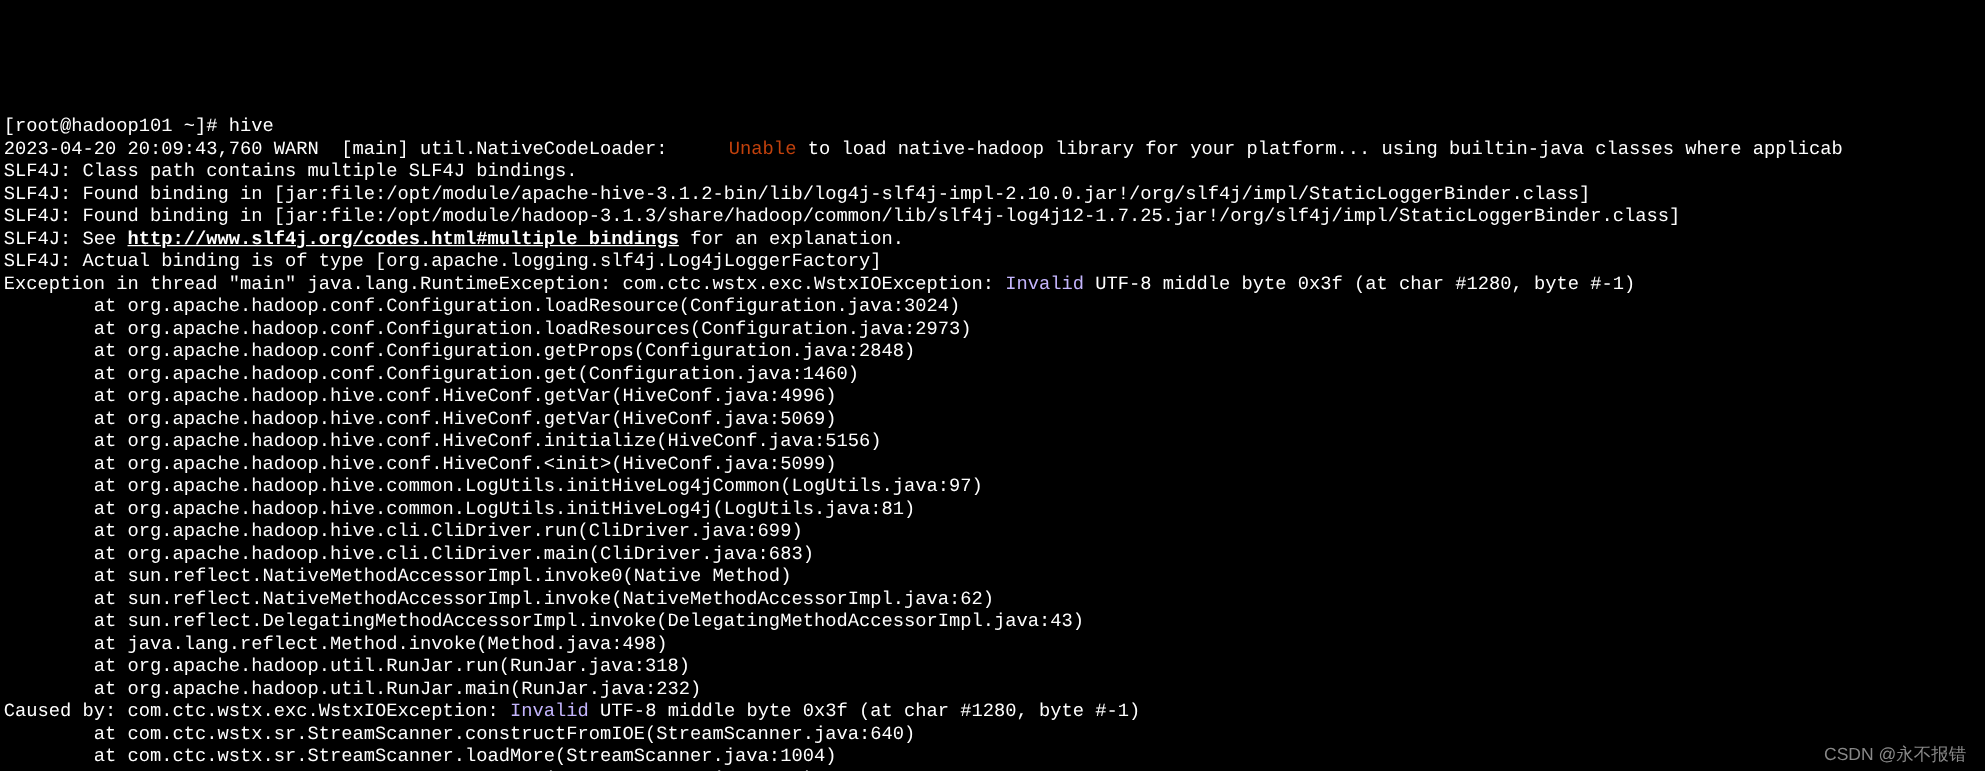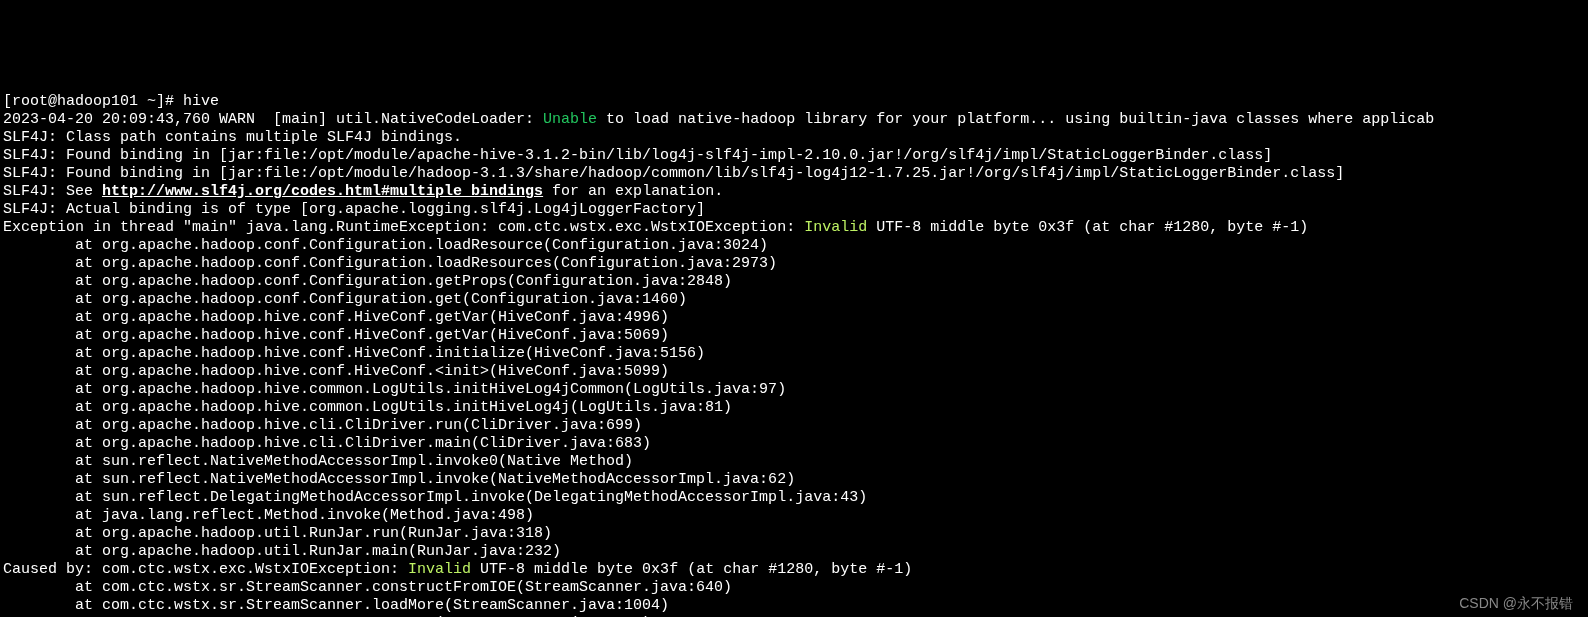--- a/index.html
+++ b/index.html
@@ -17,24 +17,25 @@
       white-space: pre;
       overflow-x: hidden;
     }
     .terminal {
       width: 100%;
     }
     .line {
       display: block;
     }
     .yellow {
-      color: #22c55e;
+      color: #c2410c;
+      margin-left: 40px;
     }
     .red {
-      color: #bef264;
+      color: #c4b5fd;
     }
     .underline {
       text-decoration: underline;
       font-weight: bold;
     }
     .watermark {
       position: fixed;
       bottom: 5px;
       right: 15px;
       color: #888888;

